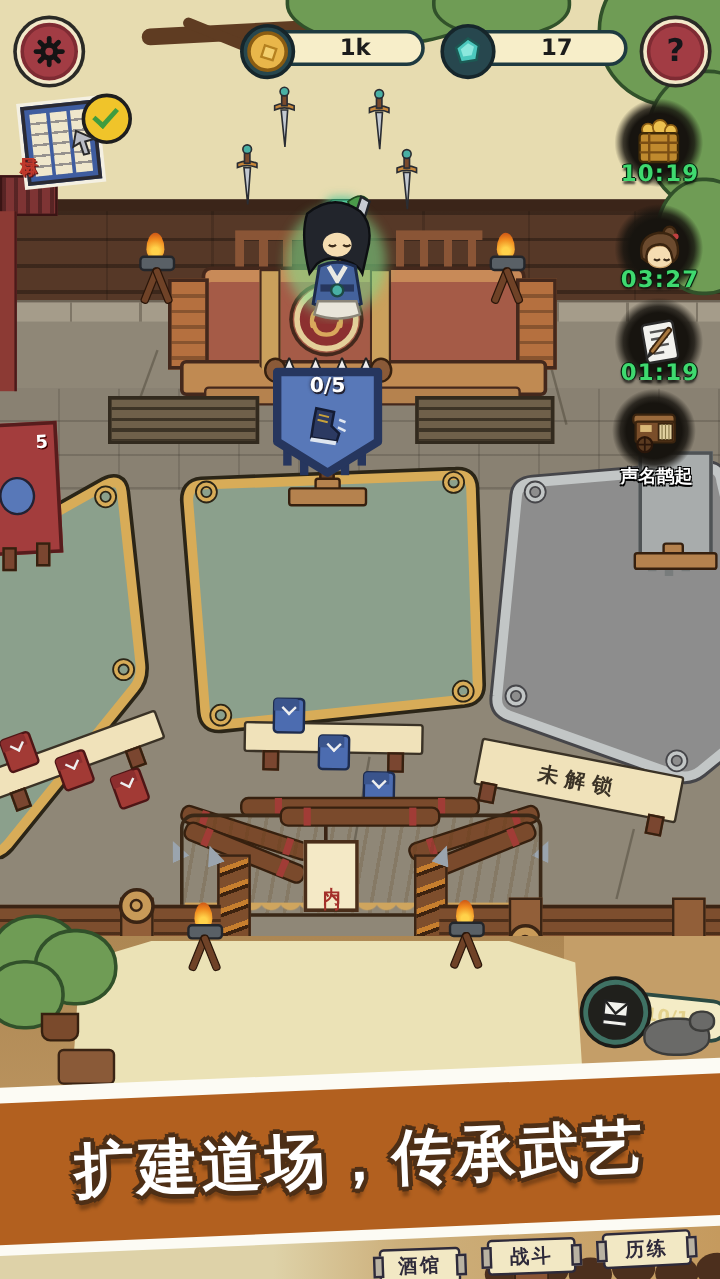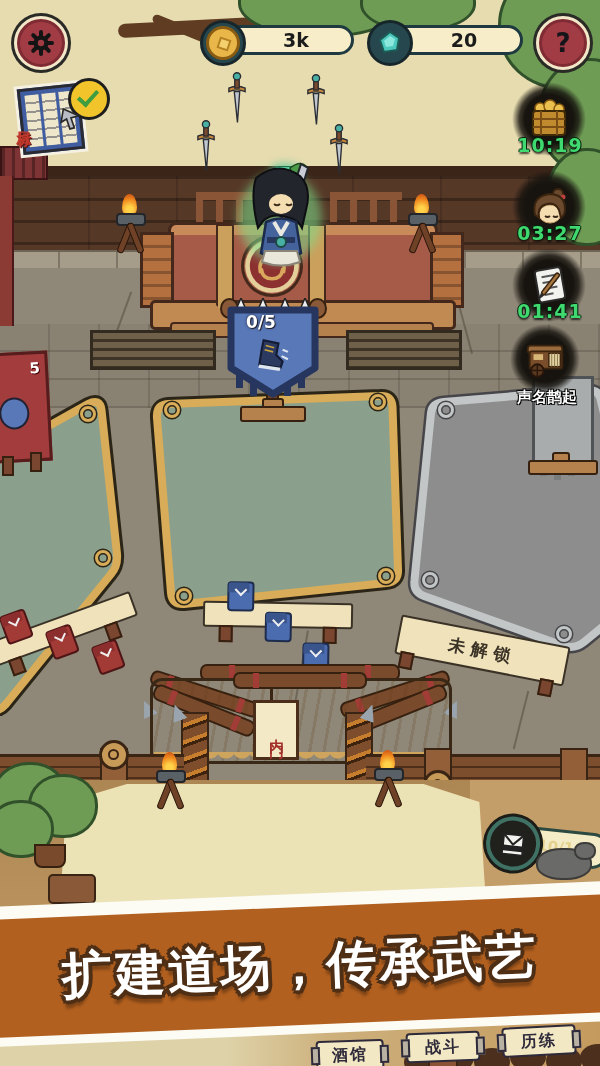--- a/index.html
+++ b/index.html
@@ -276,21 +276,21 @@
     <polygon points="48,14 54,0 60,14" fill="#eee" stroke="#222" stroke-width="1.5"></polygon>
     <polygon points="68,14 74,0 80,14" fill="#eee" stroke="#222" stroke-width="1.5"></polygon>
   </svg>
   <div class="abs fringe" style="left:236px;top:372px;"></div>
   <div class="abs fringe" style="left:250px;top:380px;"></div>
   <div class="abs fringe" style="left:284px;top:380px;"></div>
   <div class="abs fringe" style="left:298px;top:372px;"></div>
   <svg class="abs" style="left:227px;top:306px;width:92px;height:96px;" viewBox="0 0 92 96">
     <polygon points="4,4 88,4 88,62 46,88 4,62" fill="#5878b8" stroke="#26365e" stroke-width="7" stroke-linejoin="round"></polygon>
   </svg>
-  <div class="abs qlabel" style="left:219px;top:312px;">0/5</div>
+  <div class="abs qlabel" style="left:231px;top:312px;">0/5</div>
   <svg class="abs" style="left:253px;top:336px;width:36px;height:36px;" viewBox="0 0 34 34">
     <path d="M10 4 L24 7 L22 18 L28 24 L26 30 L6 27 L8 14 Z" fill="#2c3a62" stroke="#141c34" stroke-width="2"></path>
     <path d="M6 27 L26 30 L25 33 L5 30 Z" fill="#dfe6f0"></path>
     <path d="M12 9 l8 2 M11 13 l8 2" stroke="#c8a23a" stroke-width="1.5"></path>
     <path d="M28 13 l5 2 M27 19 l6 3" stroke="#dfe6f0" stroke-width="2"></path>
   </svg>
   <div class="abs stand" style="left:262px;top:398px;width:18px;height:12px;"></div>
   <div class="abs stand" style="left:240px;top:406px;width:62px;height:12px;"></div>
 
   <div class="abs" style="left:-6px;top:352px;width:50px;height:104px;background:#a33d3d;border:3px solid #571c1c;transform:rotate(-3deg);">
@@ -431,28 +431,28 @@
         <rect x="13" y="2" width="4" height="26" rx="2" transform="rotate(45 15 15)"></rect>
         <rect x="13" y="2" width="4" height="26" rx="2" transform="rotate(90 15 15)"></rect>
         <rect x="13" y="2" width="4" height="26" rx="2" transform="rotate(135 15 15)"></rect>
       </g>
       <circle cx="15" cy="15" r="7.5" fill="#141414"></circle>
       <circle cx="15" cy="15" r="3.2" fill="#a23c44"></circle>
     </svg>
   </div>
 
   <div>
-    <div class="abs pill" style="left:214px;top:25px;width:140px;padding-left:24px;box-sizing:border-box;">3k</div>
+    <div class="abs pill" style="left:214px;top:25px;width:140px;padding-left:24px;box-sizing:border-box;">1k</div>
     <div class="abs cur-circle" style="left:200px;top:20px;">
       <div class="coin"></div>
     </div>
   </div>
 
   <div>
-    <div class="abs pill" style="left:381px;top:25px;width:142px;padding-left:24px;box-sizing:border-box;">20</div>
+    <div class="abs pill" style="left:381px;top:25px;width:142px;padding-left:24px;box-sizing:border-box;">17</div>
     <div class="abs cur-circle" style="left:367px;top:20px;">
       <svg width="26" height="26" viewBox="0 0 26 26">
         <polygon points="13,2 22,8 20,20 7,22 3,10" fill="#4cc8bd" stroke="#1c5a54" stroke-width="2"></polygon>
         <polygon points="13,6 18,9 16,16 9,17 7,11" fill="#8ce8dd"></polygon>
       </svg>
     </div>
   </div>
 
   <div class="abs round-btn" style="left:536px;top:16px;font-size:26px;font-weight:900;color:#16161a;">
     <span>?</span>
@@ -498,21 +498,21 @@
       <g transform="rotate(-10 22 22)">
         <rect x="10" y="6" width="26" height="32" rx="3" fill="#f2f2ee" stroke="#2a2a2a" stroke-width="2"></rect>
         <path d="M16 13 h14 M16 19 h14 M16 25 h14 M16 31 h9" stroke="#555" stroke-width="2"></path>
       </g>
       <g transform="rotate(38 18 28)">
         <rect x="16" y="6" width="4" height="26" rx="2" fill="#a87840" stroke="#3a240f" stroke-width="1.5"></rect>
         <path d="M16 32 l4 0 l-2 8 z" fill="#2a2a2a"></path>
       </g>
     </svg>
   </div>
-  <div class="abs timer" style="left:500px;top:300px;">01:41</div>
+  <div class="abs timer" style="left:500px;top:300px;">01:19</div>
 
   <div class="abs badge" style="left:510px;top:324px;width:70px;height:70px;">
     <svg width="46" height="40" viewBox="0 0 48 40">
       <rect x="6" y="6" width="36" height="8" rx="3" fill="#9a6a3c" stroke="#3a240f" stroke-width="2"></rect>
       <rect x="8" y="12" width="34" height="18" rx="2" fill="#7a4e2a" stroke="#3a240f" stroke-width="2"></rect>
       <rect x="28" y="14" width="12" height="14" fill="#e2d2a2" stroke="#3a240f" stroke-width="1.5"></rect>
       <path d="M31 14 v14 M34 14 v14 M37 14 v14" stroke="#8a7a4a" stroke-width="1"></path>
       <rect x="12" y="15" width="10" height="6" fill="#d9b877"></rect>
       <circle cx="16" cy="32" r="6.5" fill="#5a3a20" stroke="#2a160a" stroke-width="2"></circle>
       <path d="M16 26 v12 M10 32 h12" stroke="#2a160a" stroke-width="1.5"></path>

